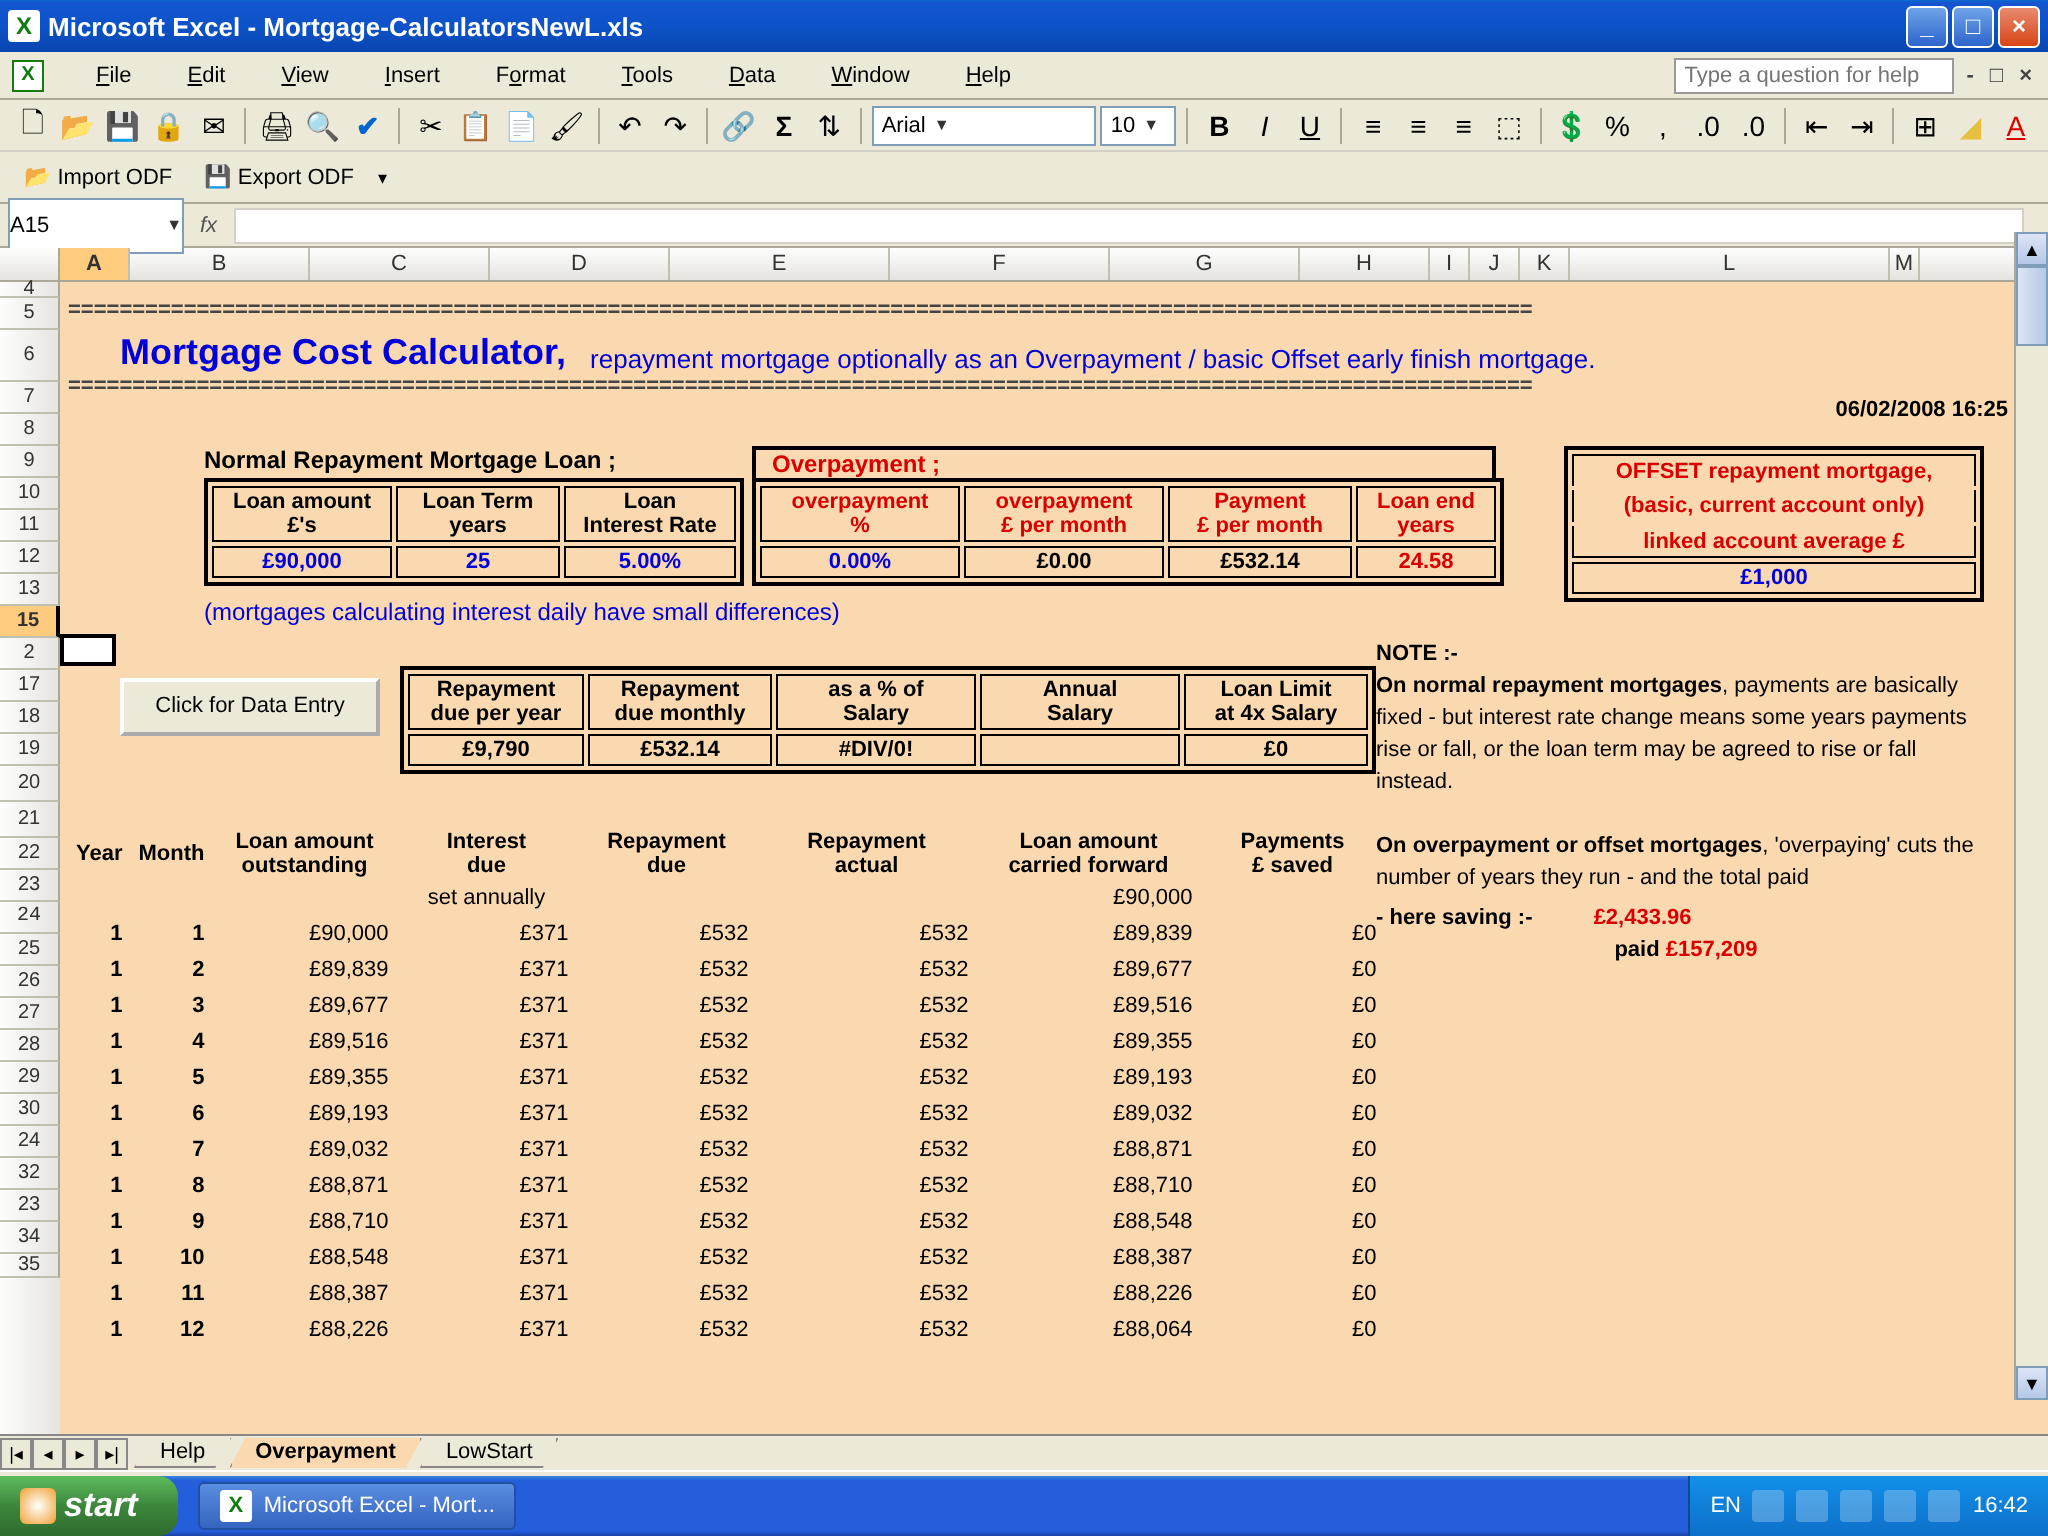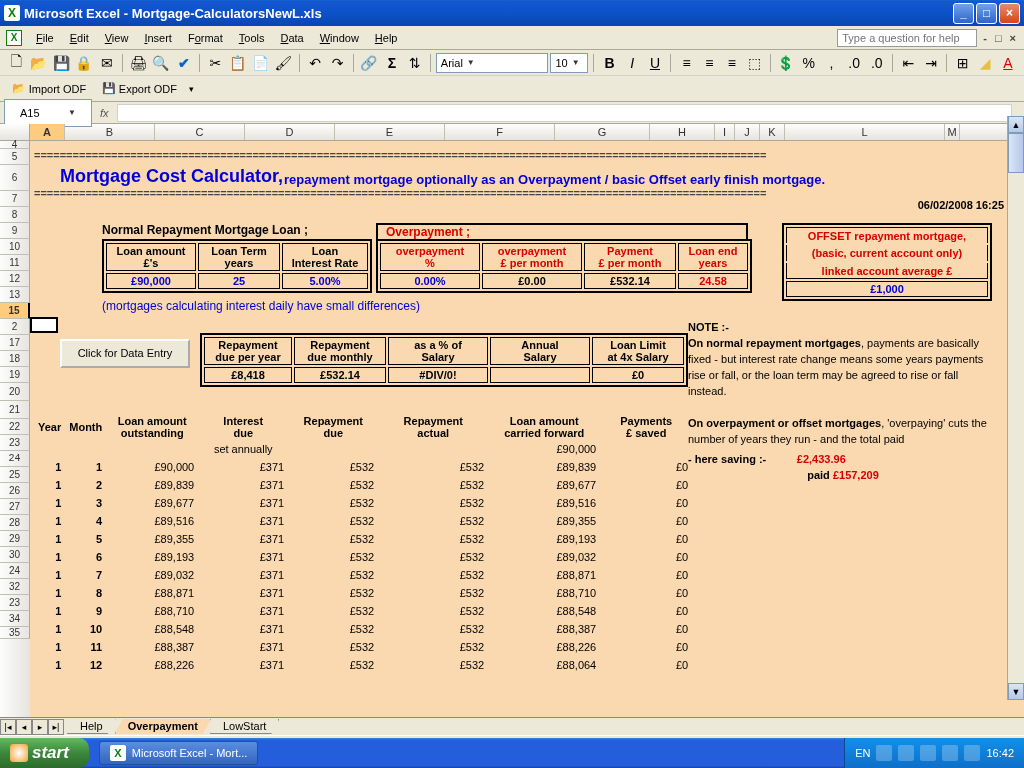--- a/index.html
+++ b/index.html
@@ -10,41 +10,41 @@
 .titlebar .app-icon { width: 16px; height: 16px; background: #fff; margin-right: 4px; display: inline-flex; align-items: center; justify-content: center; color: #107c10; font-weight: bold; font-size: 12px; border-radius: 2px;}
 .titlebar .title-text { flex: 1; }
 .win-btns { display: flex; gap: 2px; }
 .win-btn { width: 21px; height: 21px; border: 1px solid #fff; border-radius: 3px; display: flex; align-items: center; justify-content: center; font-size: 12px; font-weight: bold; cursor: pointer; }
 .win-min, .win-max { background: linear-gradient(#6fa3e8,#2d65cc); color: white; }
 .win-close { background: linear-gradient(#e88a6f,#d84515); color: white; }
 
 
 .menubar { background: #ece9d8; height: 24px; display: flex; align-items: center; padding: 0 6px; border-bottom: 1px solid #aca899; }
 .menubar .doc-icon { width: 16px; height: 16px; margin-right: 6px; background: white; border: 1px solid #107c10; color: #107c10; font-size: 10px; font-weight: bold; display: flex; align-items: center; justify-content: center;}
-.menu-item { padding: 2px 8px; cursor: pointer; }
+.menu-item { padding: 2px 8px; cursor: pointer; margin-left: 12px; }
 .menu-item u { text-decoration: underline; }
 .menubar-right { margin-left: auto; display: flex; align-items: center; gap: 4px; }
 .help-input { width: 140px; height: 18px; font-size: 11px; color: #999; padding: 0 4px; border: 1px solid #999;}
 .small-x { cursor: pointer; font-weight: bold; color: #444; padding: 0 2px;}
 
 
 .toolbar { background: #ece9d8; height: 26px; display: flex; align-items: center; padding: 2px 6px; gap: 2px; border-bottom: 1px solid #d4d0c8; }
 .tbtn { width: 22px; height: 22px; display: flex; align-items: center; justify-content: center; cursor: pointer; border: 1px solid transparent; font-size: 14px; }
 .tsep { width: 1px; height: 18px; background: #aca899; margin: 0 3px; }
 .font-box { height: 20px; border: 1px solid #7f9db9; background: white; font-size: 11px; padding: 0 4px; display: flex; align-items: center; }
 .font-name { width: 120px; }
 .font-size { width: 40px; }
 .dropdown-arrow { font-size: 8px; color: #333; margin-left: 4px; cursor: pointer; }
 
 .toolbar2 { background: #ece9d8; height: 26px; display: flex; align-items: center; padding: 2px 6px; gap: 4px; border-bottom: 1px solid #aca899;}
 .odf-btn { display: flex; align-items: center; gap: 3px; padding: 2px 6px; cursor: pointer; }
 
 
 .formula-bar { background: #ece9d8; height: 22px; display: flex; align-items: center; border-bottom: 1px solid #aca899;}
-.name-box { width: 88px; height: 28px; background: white; border: 1px solid #7f9db9; margin-left: 4px; padding: 0 15px; font-size: 11px; display: flex; align-items: center;}
+.name-box { width: 88px; height: 28px; background: white; border: 1px solid #7f9db9; margin-left: 4px; padding: 0 0; font-size: 11px; display: flex; align-items: center;}
 .name-box .dropdown-arrow { margin-left: auto; }
 .fx { margin: 0 8px; font-style: italic; color: #555; cursor: pointer;}
 .formula-input { flex: 1; height: 18px; background: white; border: 1px solid #d4d0c8; margin-right: 12px;}
 
 
 .col-headers { display: flex; height: 17px; background: linear-gradient(#fdfdfd,#e5e4df); border-bottom: 1px solid #aca899;}
 .corner { width: 30px; border-right: 1px solid #aca899; background: linear-gradient(#fdfdfd,#e5e4df);}
 .col-h { border-right: 1px solid #c0c0b0; text-align: center; font-size: 11px; color: #333; line-height: 17px; }
 
 
@@ -264,21 +264,21 @@
     </div>
   <div class="grid">
     <div class="grid-inner">
 
       <div style="height:8px"></div>
 
       <div class="divider-line" style="padding-left:4px">==================================================================================================================</div>
 
       <div style="height:26px;display:flex;align-items:flex-end;padding-left:30px">
         <span style="font-size:18px;font-weight:bold;color:#0000d8">Mortgage Cost Calculator,</span>
-        <span style="font-size:13px;font-weight:bold;color:#0000d8;margin-left:1px">repayment mortgage optionally as an Overpayment / basic Offset early finish mortgage.</span>
+        <span style="font-size:13px;font-weight:normal;color:#0000d8;margin-left:12px">repayment mortgage optionally as an Overpayment / basic Offset early finish mortgage.</span>
       </div>
 
       <div class="divider-line" style="padding-left:4px">==================================================================================================================</div>
 
       <div style="height:16px;text-align:right;padding-right:20px;font-weight:bold">06/02/2008 16:25</div>
 
       <div style="position:absolute;left:72px;top:82px;font-weight:bold;font-size:12px">Normal Repayment Mortgage Loan ;</div>
 
       <table class="tbl" style="left:72px;top:98px">
         <tbody>
@@ -340,21 +340,21 @@
       <table class="tbl" style="left:170px;top:192px">
         <tbody>
             <tr>
           <th style="width:88px">Repayment<br>due per year</th>
           <th style="width:92px">Repayment<br>due monthly</th>
           <th style="width:100px">as a % of<br>Salary</th>
           <th style="width:100px">Annual<br>Salary</th>
           <th style="width:92px">Loan Limit<br>at 4x Salary</th>
         </tr>
         <tr>
-          <td class="bold">£8,418</td>
+          <td class="bold">£9,790</td>
           <td class="bold">£532.14</td>
           <td class="bold">#DIV/0!</td>
           <td class="bold"></td>
           <td class="bold">£0</td>
         </tr>
       </tbody>
         </table>
 
       <div class="note-text" style="left:658px;top:178px;width:310px">
         <div class="bold">NOTE :-</div>

